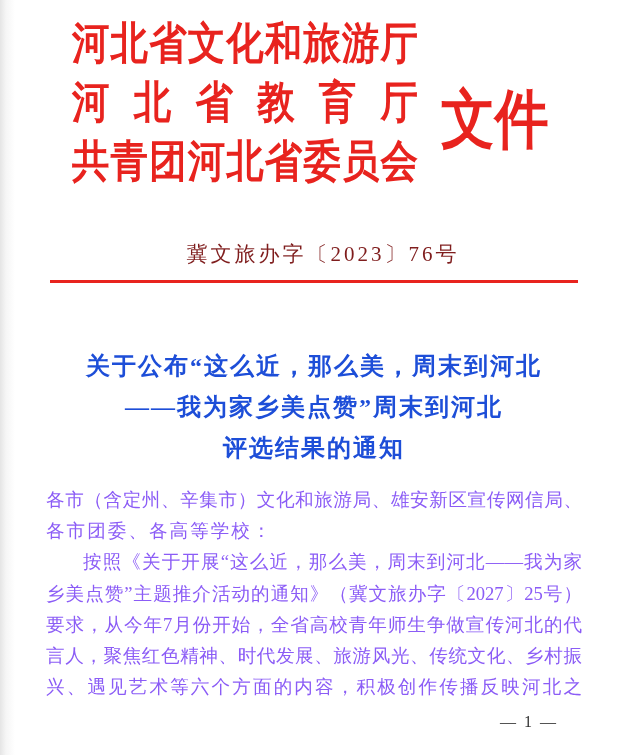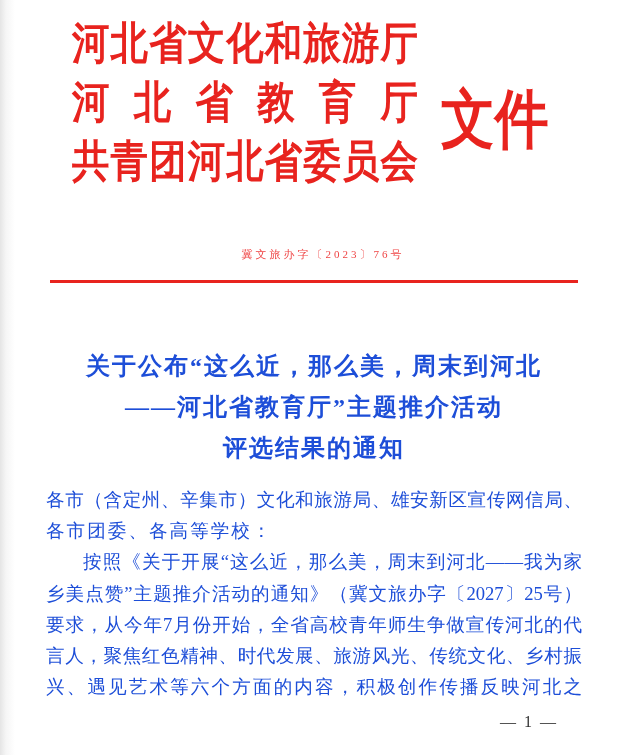--- a/index.html
+++ b/index.html
@@ -63,24 +63,24 @@
 
   
   .doc-number {
     position: absolute;
     left: 46px;
     width: 536px;
     top: 240px;
     padding-left: 18px;
     box-sizing: border-box;
     text-align: center;
-    font-size: 11px;
+    font-size: 21px;
     line-height: 28px;
     letter-spacing: 3px;
-    color: #ef4444;
+    color: #7f1d1d;
   }
 
   
   .red-rule {
     position: absolute;
     left: 50px;
     width: 528px;
     top: 280px;
     height: 3px;
     background: var(--accent, #e8231e);
@@ -103,21 +103,21 @@
     white-space: nowrap;
   }
 
   
   .body-text {
     position: absolute;
     left: 46px;
     width: 536px;
     top: 484px;
     font-size: 18.6px;
-    color: #1d4ed8;
+    color: #8b5cf6;
   }
   .body-line {
     height: 31.2px;
     line-height: 31.2px;
     text-align: justify;
     text-align-last: justify;
     letter-spacing: 0;
   }
   .body-line.line--short {
     text-align: center;
@@ -157,21 +157,21 @@
   </div>
 
   <div class="doc-type">文件</div>
 
   <div class="doc-number">冀文旅办字〔2023〕76号</div>
 
   <div class="red-rule"></div>
 
   <div class="title">
     <div class="title-line">关于公布“这么近，那么美，周末到河北</div>
-    <div class="title-line">——河北省教育厅”主题推介活动</div>
+    <div class="title-line">——我为家乡美点赞”周末到河北</div>
     <div class="title-line">评选结果的通知</div>
   </div>
 
   <div class="body-text">
     <div class="body-line">各市（含定州、辛集市）文化和旅游局、雄安新区宣传网信局、</div>
     <div class="body-line line--short">各市团委、各高等学校：</div>
     <div class="body-line line--indent">按照《关于开展“这么近，那么美，周末到河北——我为家</div>
     <div class="body-line">乡美点赞”主题推介活动的通知》（冀文旅办字〔2027〕25号）</div>
     <div class="body-line">要求，从今年7月份开始，全省高校青年师生争做宣传河北的代</div>
     <div class="body-line">言人，聚焦红色精神、时代发展、旅游风光、传统文化、乡村振</div>

